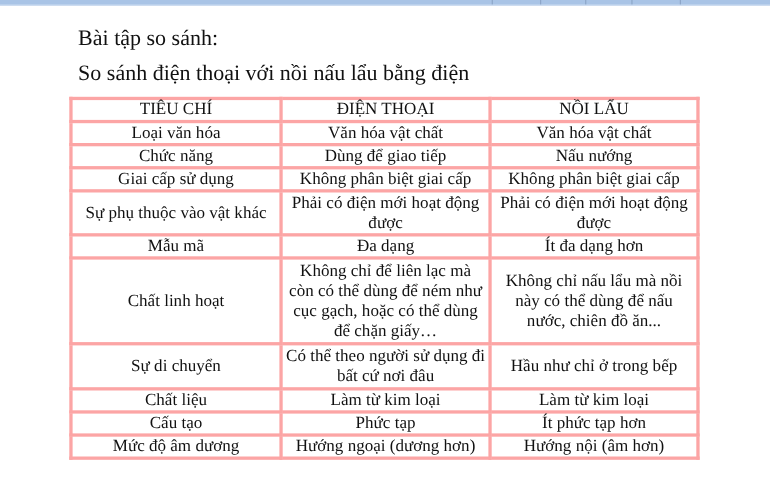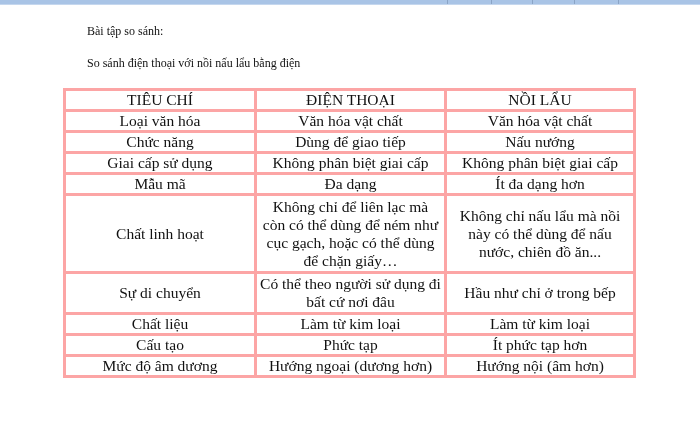--- a/index.html
+++ b/index.html
@@ -1,20 +1,20 @@
 <!DOCTYPE html>
 <html><head>
 <meta charset="utf-8">
 <style>
   html, body { margin:0; padding:0; }
   body { width:700px; height:436px; background:#fff; position:relative; overflow:hidden;
          font-family:"Liberation Serif", "DejaVu Serif", serif; color:#111; }
   .topbar { position:absolute; left:0; top:0; width:700px; height:4px; background:#a9c4e6; border-bottom:1px solid #c5d7ee; }
   .topbar .tick { position:absolute; top:0; width:1px; height:4px; background:#8aa4c6; }
-  .para { position:absolute; left:71px; font-size:12px;margin-left:16px; }
+  .para { position:absolute; left:71px; font-size:20px; }
   #p1 { top:24px; }
   #p2 { top:56px; }
   table.cmp { position:absolute; left:63px; top:88px; border-collapse:collapse; font-size:15.5px; }
   table.cmp td { border:3px solid #fca5a5; text-align:center; vertical-align:middle; padding:0 3px; line-height:18px; }
   td.c1 { width:182px; }
   td.c2 { width:181px; }
   td.c3 { width:180px;margin-top:18px; }
   tr { height:19px; }
   tr.r2 td { height:37px; }
   tr.r4 td { height:75px; }
@@ -50,20 +50,25 @@
   <tr>
     <td class="c1">Chức năng</td>
     <td class="c2">Dùng để giao tiếp</td>
     <td class="c3">Nấu nướng</td>
   </tr>
   <tr>
     <td class="c1">Giai cấp sử dụng</td>
     <td class="c2">Không phân biệt giai cấp</td>
     <td class="c3">Không phân biệt giai cấp</td>
   </tr>
+  <tr class="r2">
+    <td class="c1">Sự phụ thuộc vào vật khác</td>
+    <td class="c2">Phải có điện mới hoạt động được</td>
+    <td class="c3">Phải có điện mới hoạt động được</td>
+  </tr>
   <tr>
     <td class="c1">Mẫu mã</td>
     <td class="c2">Đa dạng</td>
     <td class="c3">Ít đa dạng hơn</td>
   </tr>
   <tr class="r4">
     <td class="c1">Chất linh hoạt</td>
     <td class="c2">Không chỉ để liên lạc mà còn có thể dùng để ném như cục gạch, hoặc có thể dùng để chặn giấy…</td>
     <td class="c3">Không chỉ nấu lẩu mà nồi này có thể dùng để nấu nước, chiên đồ ăn...</td>
   </tr>

